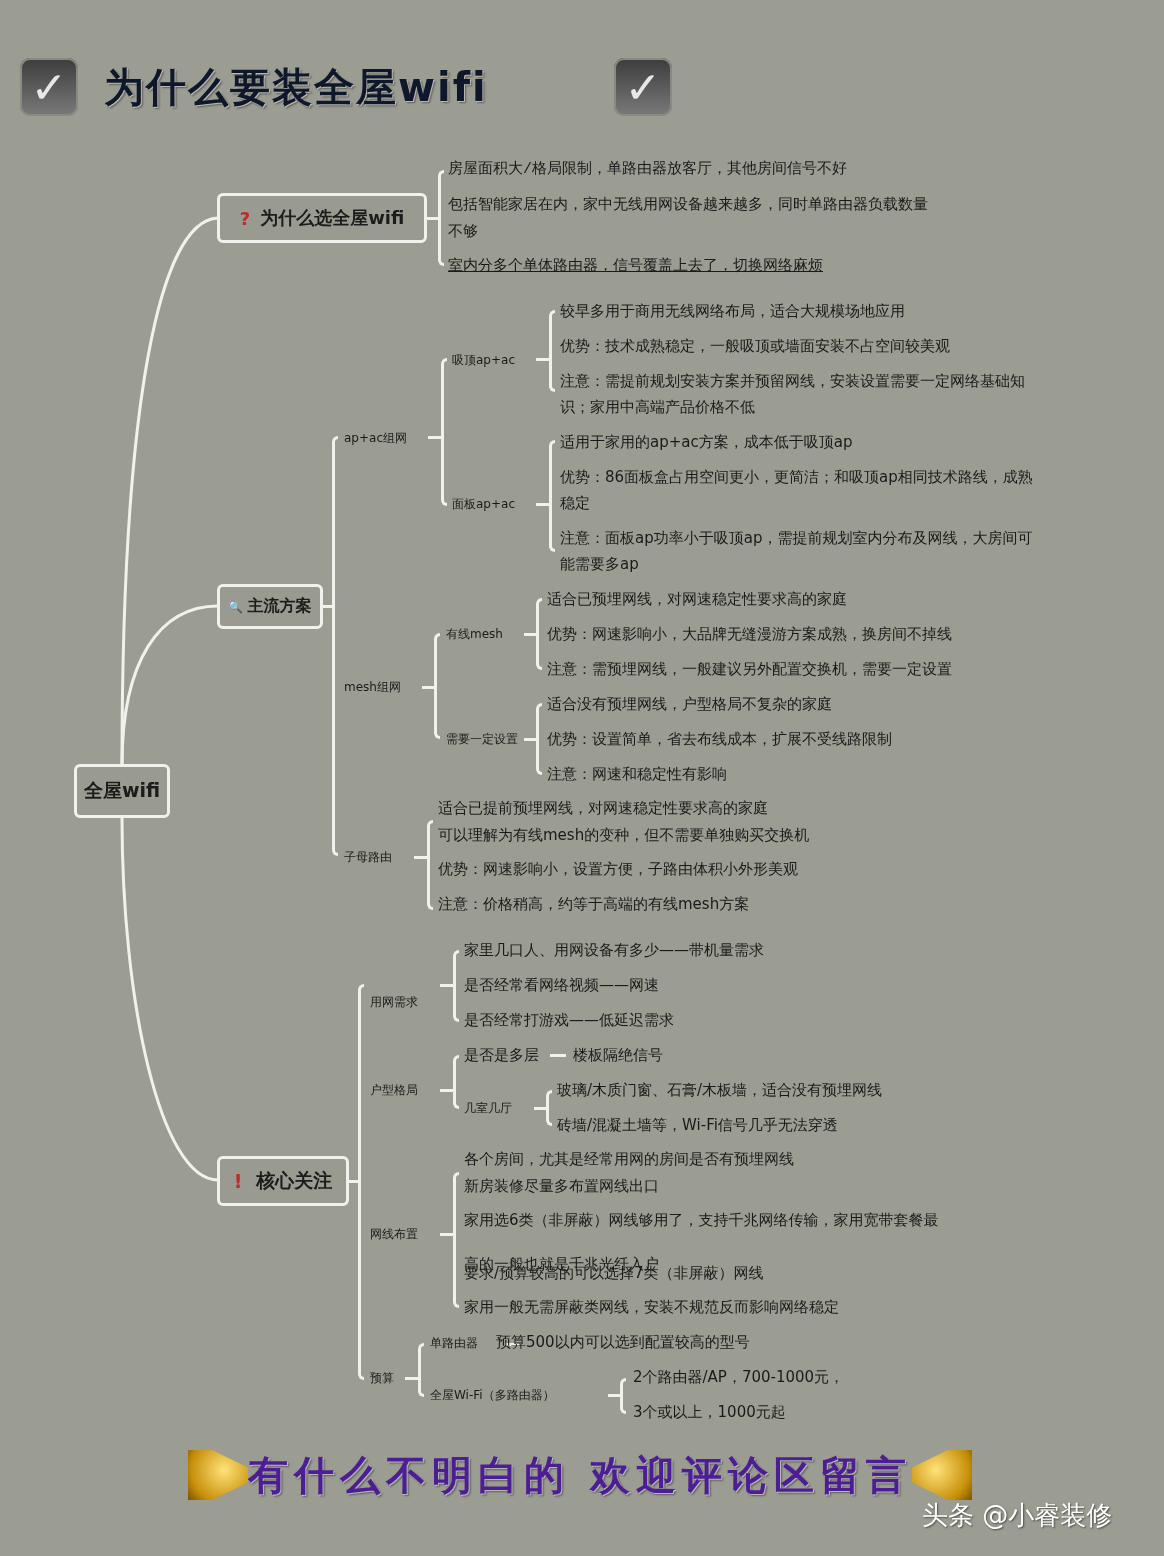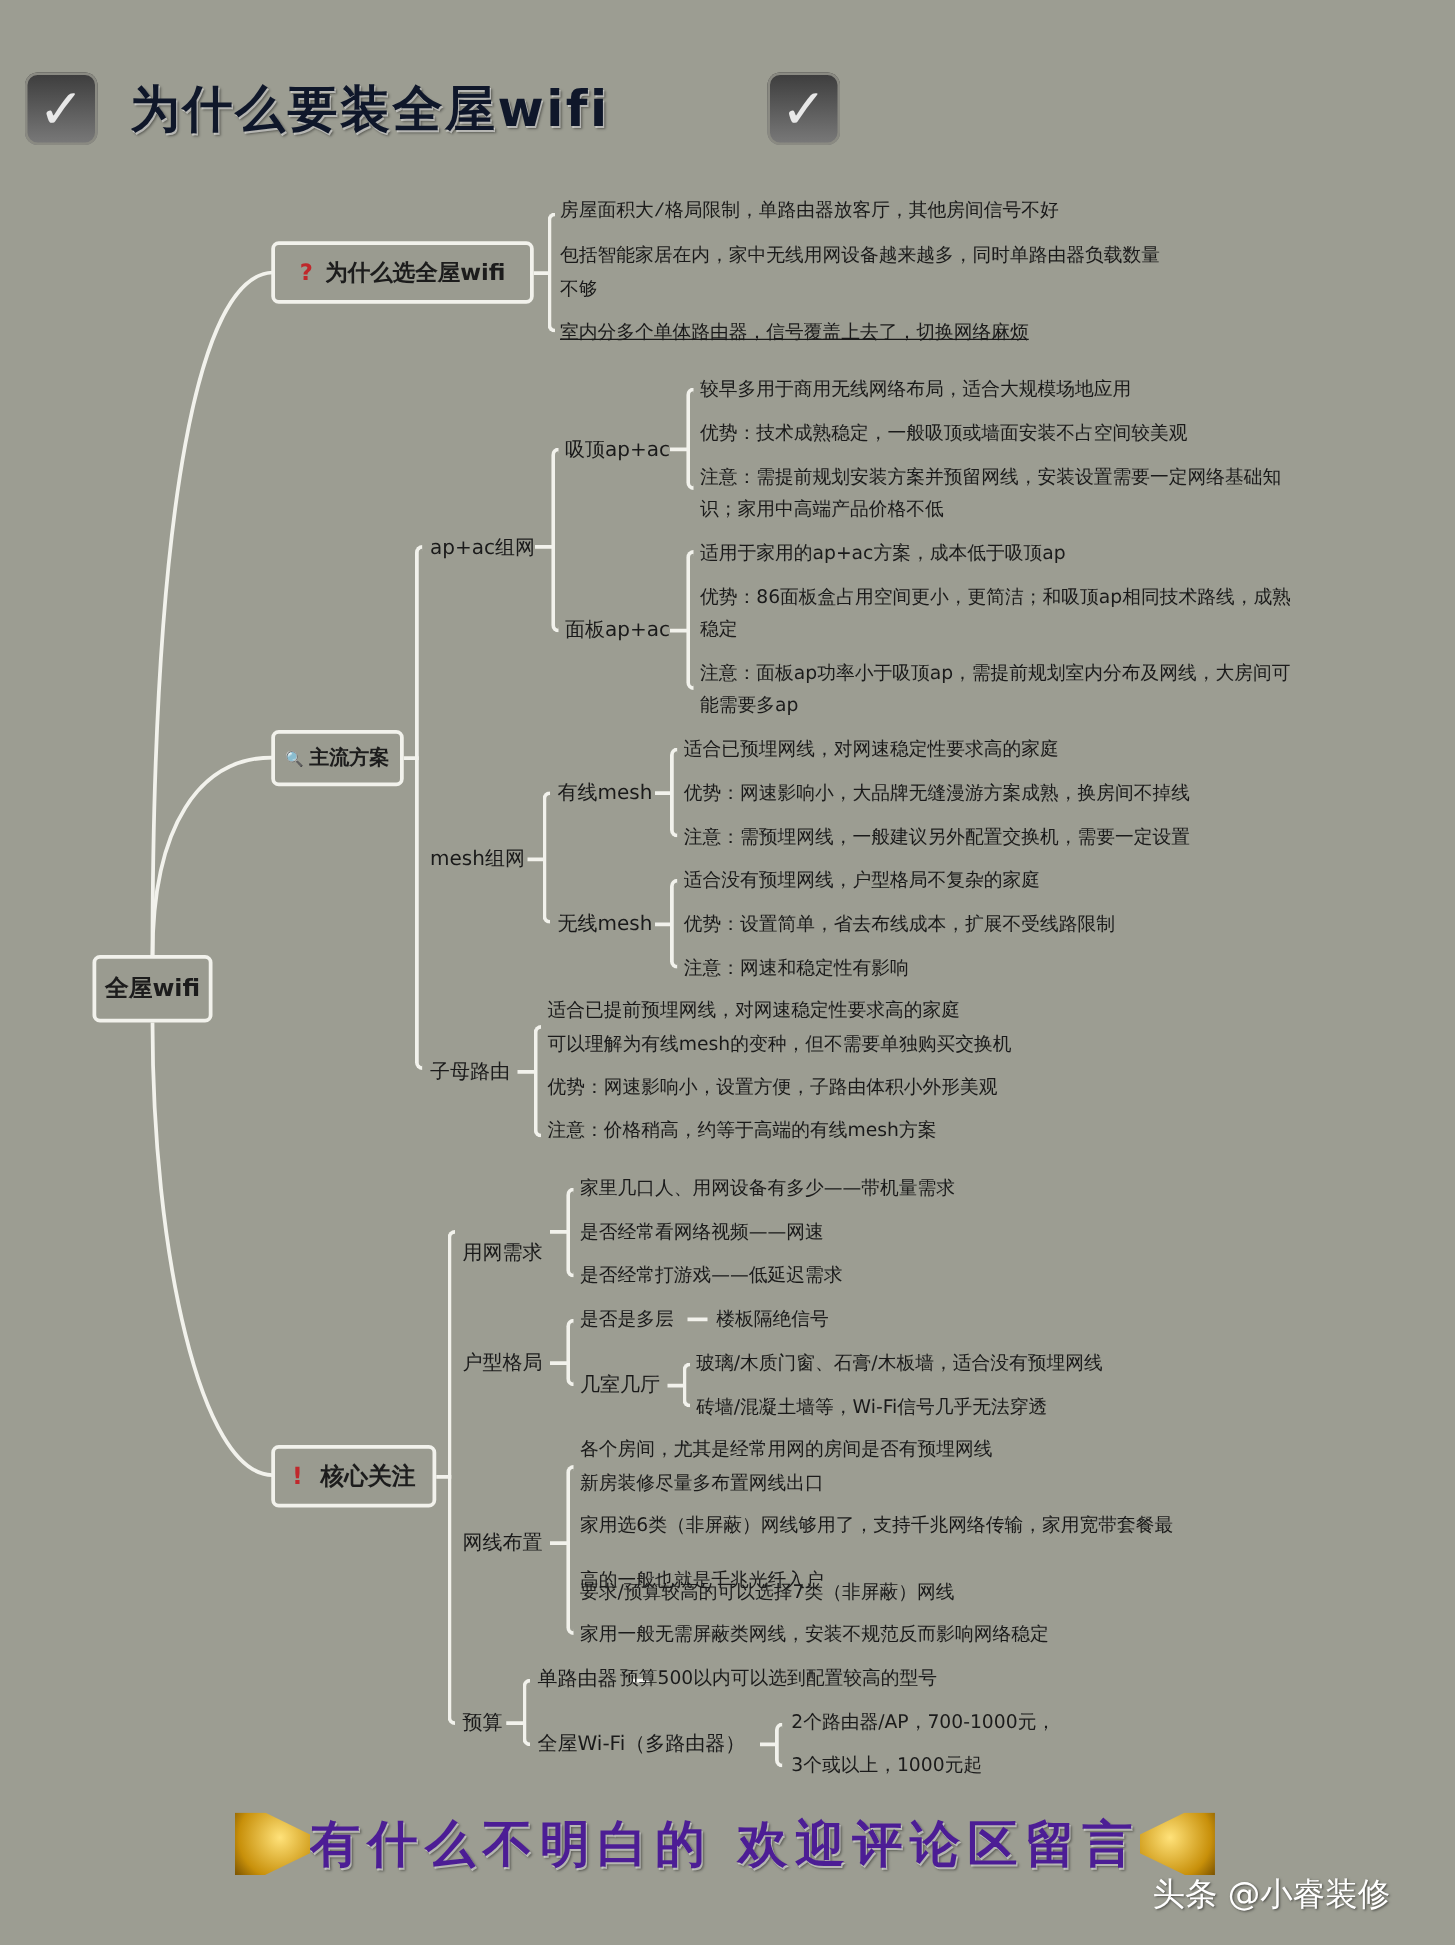--- a/index.html
+++ b/index.html
@@ -7,21 +7,21 @@
        font-family:"DejaVu Sans","Liberation Sans",sans-serif;color:#1c1c1c;}
   .abs{position:absolute;}
   .hdr{position:absolute;top:55px;height:64px;display:flex;align-items:center;}
   .chk{width:58px;height:58px;border-radius:10px;background:linear-gradient(#3c3c3c,#7a7a7a);
        box-shadow:0 0 0 2px #8a8a82 inset;display:flex;align-items:center;justify-content:center;
        color:#e8e8e8;font-size:44px;font-weight:bold;}
   .hdr-title{margin-left:26px;font-size:40px;font-weight:bold;color:#0f172a;letter-spacing:2px;
        text-shadow:1px 1px 0 #fff8,2px 2px 2px #0006;}
   .node{position:absolute;border:3px solid #f2f2ec;border-radius:6px;background:#9a9b90;
         display:flex;align-items:center;justify-content:center;font-weight:bold;color:#1c1c1c;box-sizing:border-box;}
-  .lbl{position:absolute;font-size:16px;color:#1a1a1a;white-space:nowrap;line-height:20px;}
+  .lbl{position:absolute;font-size:12px;color:#1a1a1a;white-space:nowrap;line-height:20px;}
   .leaf{position:absolute;font-size:15px;color:#1a1a1a;white-space:nowrap;line-height:26px;}
   .brk{position:absolute;border-left:3px solid #f2f2ec;border-top:3px solid #f2f2ec;border-bottom:3px solid #f2f2ec;
        border-radius:6px 0 0 6px;width:6px;box-sizing:border-box;}
   .hl{position:absolute;height:3px;background:#f2f2ec;}
   .footer{position:absolute;top:1445px;left:160px;width:840px;height:60px;display:flex;align-items:center;justify-content:center;}
   .footer-text{font-size:40px;font-weight:bold;color:#4c1d95;letter-spacing:6px;text-shadow:1px 1px 0 #fff8,2px 2px 2px #0006;}
   .horn{width:60px;height:50px;background:radial-gradient(circle at 40% 40%,#ffe27a,#c8900a 70%,#7a5200);
         clip-path:polygon(0 35%,60% 0,100% 0,100% 100%,60% 100%,0 65%);}
   .horn.left{transform:scaleX(-1);}
   .wm{position:absolute;left:922px;top:1498px;font-size:26px;color:#fff;text-shadow:1px 1px 2px #0008;}
@@ -90,21 +90,21 @@
 <div class="lbl" style="left:344px;top:677px;">mesh组网</div>
 <div class="hl" style="left:422px;top:686px;width:14px;"></div>
 <div class="brk" style="left:434px;top:633px;height:106px;"></div>
 <div class="lbl" style="left:446px;top:624px;">有线mesh</div>
 <div class="hl" style="left:524px;top:633px;width:14px;"></div>
 <div class="brk" style="left:536px;top:598px;height:72px;"></div>
 <div class="leaf" style="left:547px;top:586px;">适合已预埋网线，对网速稳定性要求高的家庭</div>
 <div class="leaf" style="left:547px;top:621px;">优势：网速影响小，大品牌无缝漫游方案成熟，换房间不掉线</div>
 <div class="leaf" style="left:547px;top:656px;">注意：需预埋网线，一般建议另外配置交换机，需要一定设置</div>
 
-<div class="lbl" style="left:446px;top:729px;">无线mesh</div>
+<div class="lbl" style="left:446px;top:729px;">需要一定设置</div>
 <div class="hl" style="left:524px;top:738px;width:14px;"></div>
 <div class="brk" style="left:536px;top:703px;height:72px;"></div>
 <div class="leaf" style="left:547px;top:691px;">适合没有预埋网线，户型格局不复杂的家庭</div>
 <div class="leaf" style="left:547px;top:726px;">优势：设置简单，省去布线成本，扩展不受线路限制</div>
 <div class="leaf" style="left:547px;top:761px;">注意：网速和稳定性有影响</div>
 
 <div class="lbl" style="left:344px;top:847px;">子母路由</div>
 <div class="hl" style="left:414px;top:856px;width:14px;"></div>
 <div class="brk" style="left:427px;top:820px;height:90px;"></div>
 <div class="leaf" style="left:438px;top:795px;">适合已提前预埋网线，对网速稳定性要求高的家庭</div>

